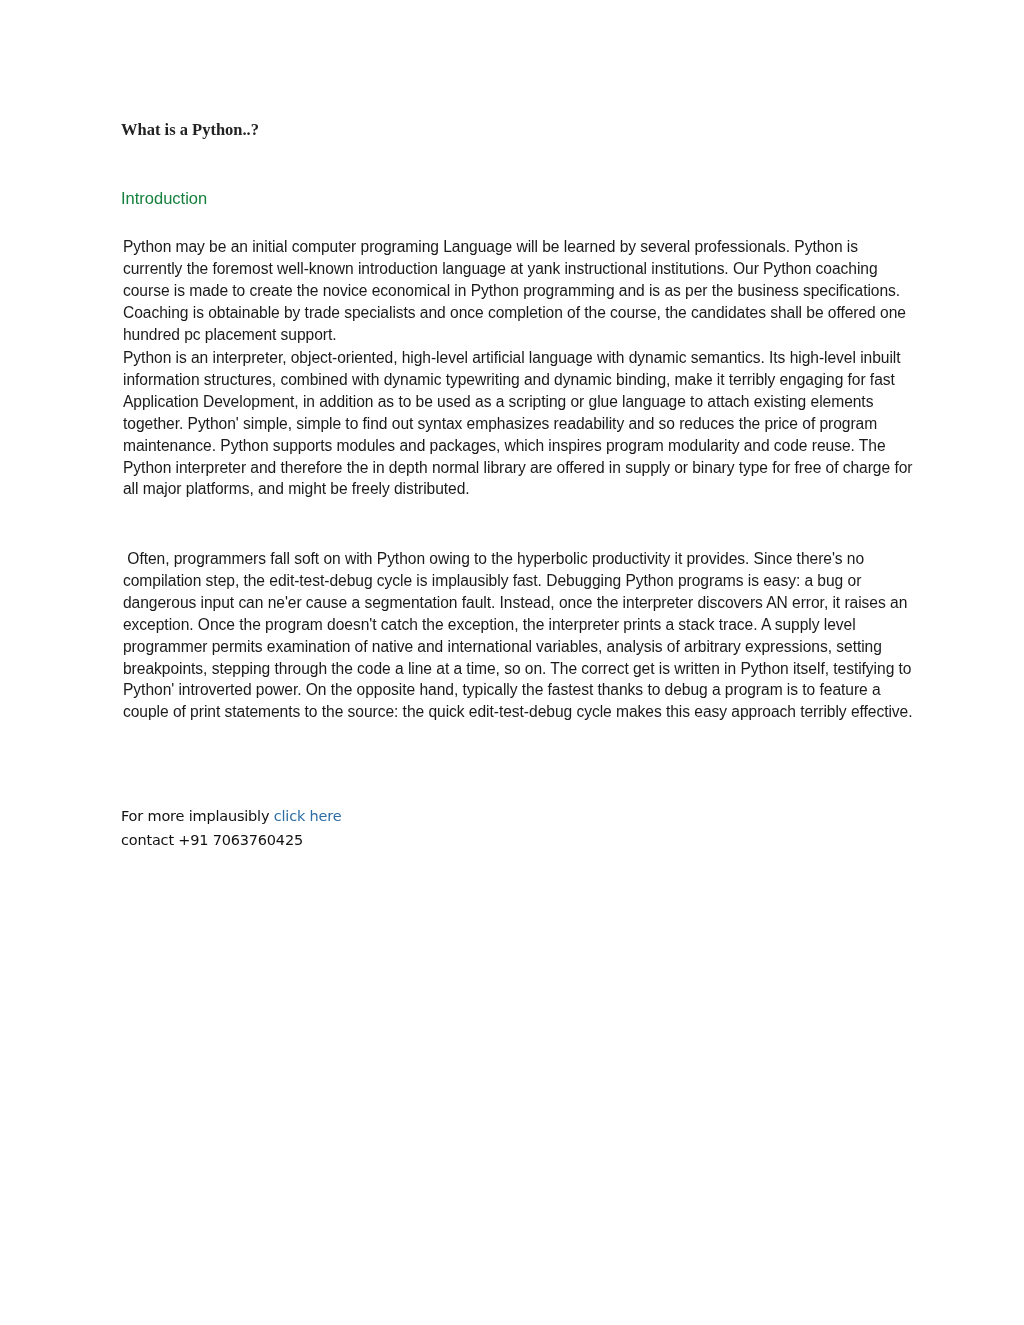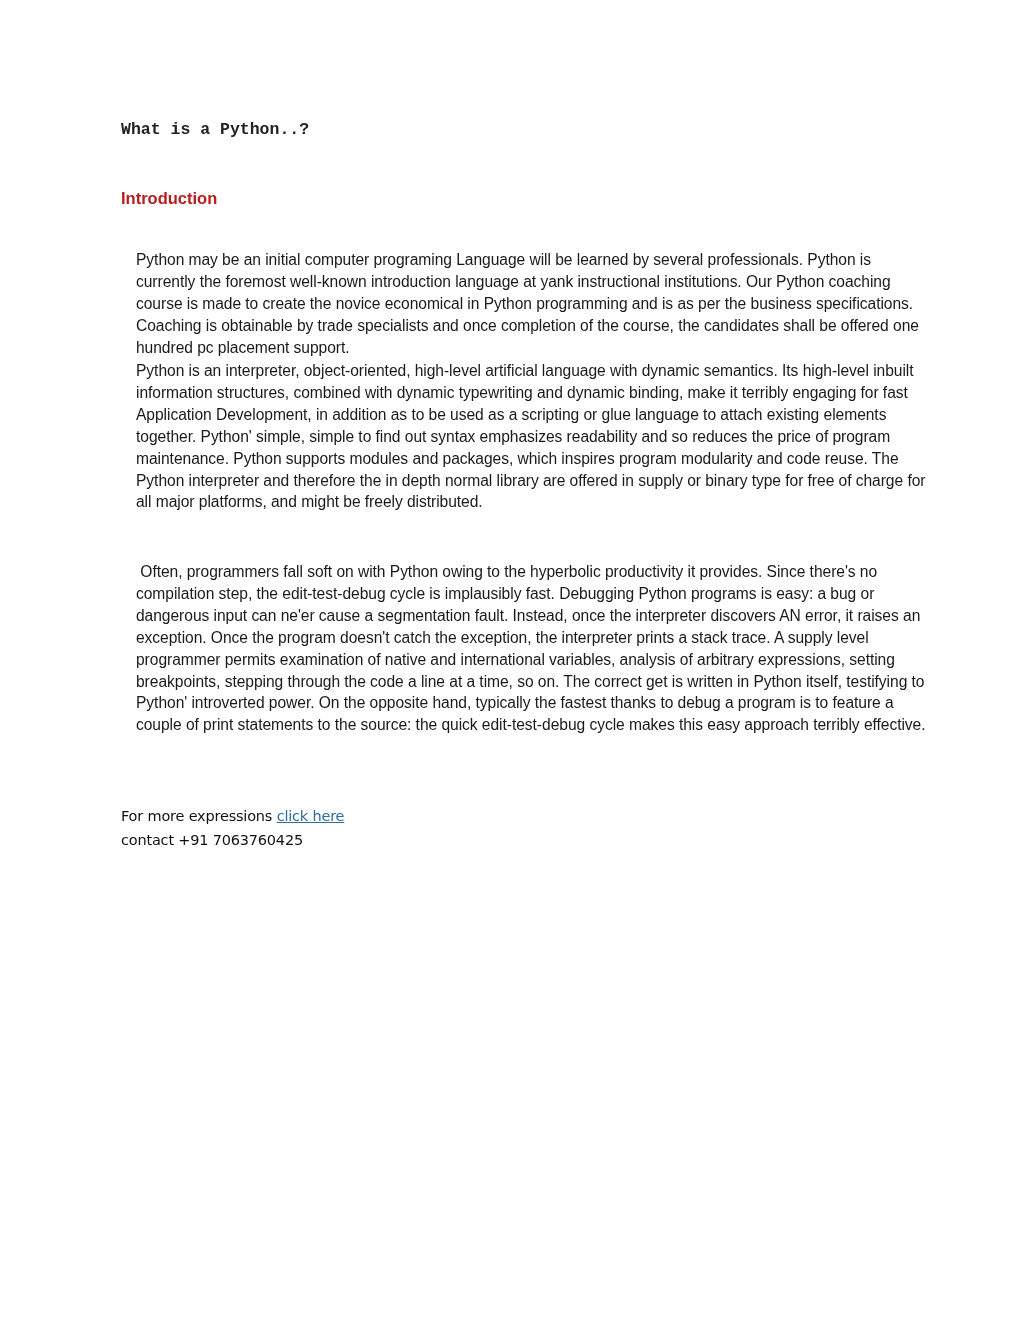--- a/index.html
+++ b/index.html
@@ -17,81 +17,80 @@
     .page {
       position: absolute;
       left: 121px;
       top: 0;
       width: 790px;
     }
     .title {
       position: absolute;
       top: 120px;
       left: 0;
-      font-family: Liberation Mono, monospace;
+      font-family: Liberation Serif, serif;
       font-weight: bold;
       font-size: 16.5px;
       color: #222222;
       margin: 0;
       white-space: nowrap;
     }
     .section-heading {
       position: absolute;
       top: 189px;
       left: 0;
       font-family: "Liberation Sans", sans-serif;
-      font-weight: bold;
+      font-weight: normal;
       font-size: 16.5px;
-      color: #b91c1c;
+      color: #15803d;
       margin: 0;
       white-space: nowrap;
     }
     .para {
       position: absolute;
       left: 0;
       width: 790px;
       font-family: "Liberation Sans", sans-serif;
       font-size: 15.6px;
       line-height: 21.9px;
       color: #1a1a1a;
-      margin: 15px;
+      margin: 2px;
       letter-spacing: -0.05px;
     }
     .p1 { top: 234px; }
     .p2 { top: 345px; }
     .p3 { top: 546px; }
     .footer {
       position: absolute;
       left: 0;
       top: 804px;
       font-family: "DejaVu Sans", sans-serif;
       font-size: 14.5px;
       line-height: 24px;
       color: #111111;
       letter-spacing: -0.2px;
     }
     .footer .line { display: block; white-space: nowrap; }
     .link {
       color: #2e6da4;
-      text-decoration: underline;
       cursor: pointer;
       text-align: right;
     }
   </style>
 </head>
 <body>
 
 <div class="page">
   <h1 class="title">What is a Python..?</h1>
 
   <h2 class="section-heading">Introduction</h2>
 
   <p class="para p1">Python may be an initial computer programing Language will be learned by several professionals. Python is currently the foremost well-known introduction language at yank instructional institutions. Our Python coaching course is made to create the novice economical in Python programming and is as per the business specifications. Coaching is obtainable by trade specialists and once completion of the course, the candidates shall be offered one hundred pc placement support.</p>
 
   <p class="para p2">Python is an interpreter, object-oriented, high-level artificial language with dynamic semantics. Its high-level inbuilt information structures, combined with dynamic typewriting and dynamic binding, make it terribly engaging for fast Application Development, in addition as to be used as a scripting or glue language to attach existing elements together. Python' simple, simple to find out syntax emphasizes readability and so reduces the price of program maintenance. Python supports modules and packages, which inspires program modularity and code reuse. The Python interpreter and therefore the in depth normal library are offered in supply or binary type for free of charge for all major platforms, and might be freely distributed.</p>
 
   <p class="para p3" style="white-space: pre-wrap;"> Often, programmers fall soft on with Python owing to the hyperbolic productivity it provides. Since there's no compilation step, the edit-test-debug cycle is implausibly fast. Debugging Python programs is easy: a bug or dangerous input can ne'er cause a segmentation fault. Instead, once the interpreter discovers AN error, it raises an exception. Once the program doesn't catch the exception, the interpreter prints a stack trace. A supply level programmer permits examination of native and international variables, analysis of arbitrary expressions, setting breakpoints, stepping through the code a line at a time, so on. The correct get is written in Python itself, testifying to Python' introverted power. On the opposite hand, typically the fastest thanks to debug a program is to feature a couple of print statements to the source: the quick edit-test-debug cycle makes this easy approach terribly effective.</p>
 
   <div class="footer">
-    <span class="line"><span style="white-space: pre;">For more expressions </span><a class="link">click here</a></span>
+    <span class="line"><span style="white-space: pre;">For more implausibly </span><a class="link">click here</a></span>
     <span class="line">contact +91 7063760425</span>
   </div>
 </div>
 
 </body></html>

